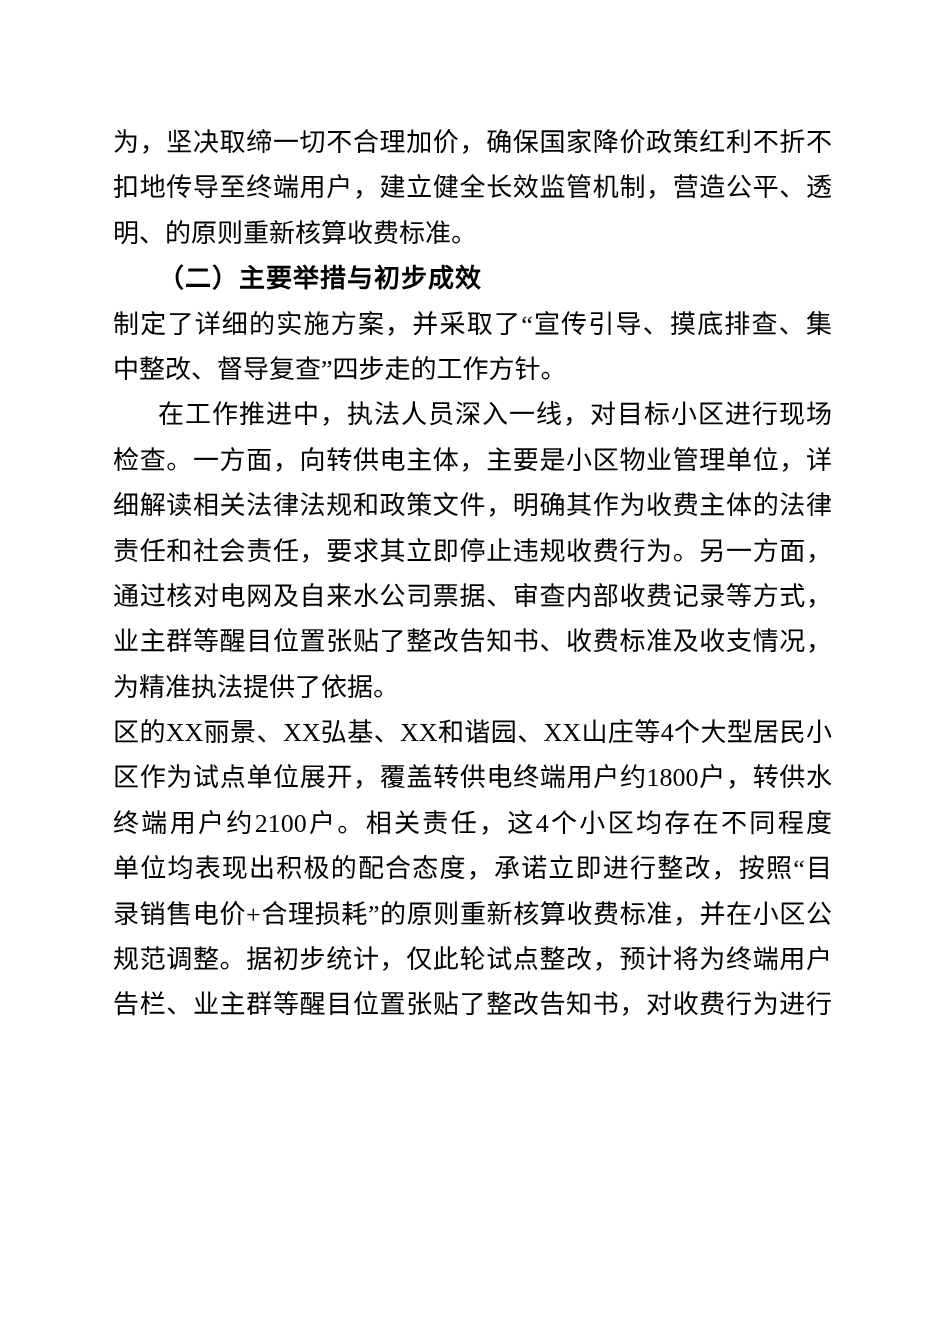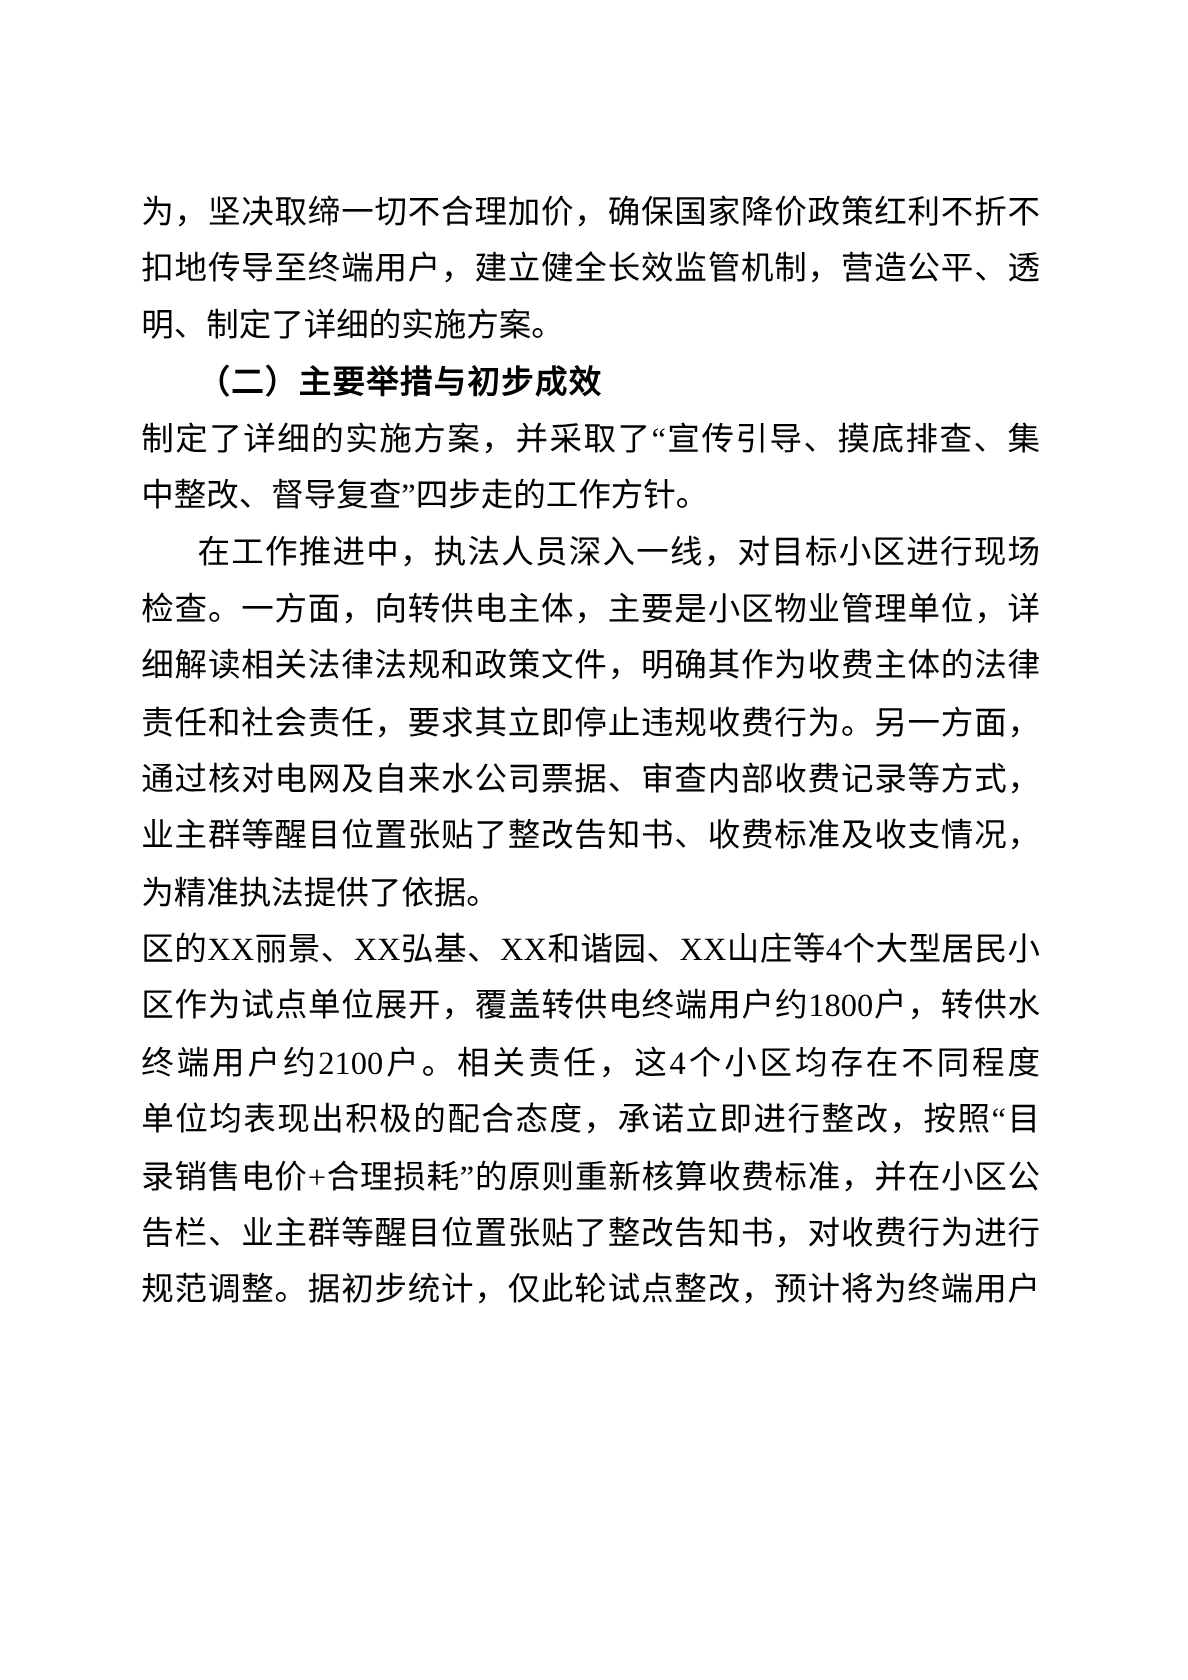--- a/index.html
+++ b/index.html
@@ -12,21 +12,21 @@
     width: 950px;
     height: 1344px;
     background: #ffffff;
     overflow: hidden;
     font-family: "Liberation Serif", "DejaVu Serif", serif;
     color: #000000;
   }
   .content {
     position: absolute;
     left: 113px;
-    top: 147px;
+    top: 120px;
     width: 719px;
   }
   .line {
     height: 45.4px;
     line-height: 45.4px;
     font-size: 26px;
     color: #000000;
     white-space: normal;
     overflow: visible;
   }
@@ -46,32 +46,32 @@
     letter-spacing: 1px;
   }
 </style>
 </head>
 <body>
 
 <div class="page">
   <div class="content">
       <div class="line fill">为，坚决取缔一切不合理加价，确保国家降价政策红利不折不</div>
       <div class="line fill">扣地传导至终端用户，建立健全长效监管机制，营造公平、透</div>
-      <div class="line">明、制定了详细的实施方案。</div>
+      <div class="line">明、的原则重新核算收费标准。</div>
       <div class="line heading indent">（二）主要举措与初步成效</div>
       <div class="line fill">制定了详细的实施方案，并采取了“宣传引导、摸底排查、集</div>
       <div class="line">中整改、督导复查”四步走的工作方针。</div>
       <div class="line indent fill">在工作推进中，执法人员深入一线，对目标小区进行现场</div>
       <div class="line fill">检查。一方面，向转供电主体，主要是小区物业管理单位，详</div>
       <div class="line fill">细解读相关法律法规和政策文件，明确其作为收费主体的法律</div>
       <div class="line fill">责任和社会责任，要求其立即停止违规收费行为。另一方面，</div>
       <div class="line fill">通过核对电网及自来水公司票据、审查内部收费记录等方式，</div>
       <div class="line fill">业主群等醒目位置张贴了整改告知书、收费标准及收支情况，</div>
       <div class="line">为精准执法提供了依据。</div>
       <div class="line fill">区的XX丽景、XX弘基、XX和谐园、XX山庄等4个大型居民小</div>
       <div class="line fill">区作为试点单位展开，覆盖转供电终端用户约1800户，转供水</div>
       <div class="line fill">终端用户约2100户。相关责任，这4个小区均存在不同程度</div>
       <div class="line fill">单位均表现出积极的配合态度，承诺立即进行整改，按照“目</div>
       <div class="line fill">录销售电价+合理损耗”的原则重新核算收费标准，并在小区公</div>
+      <div class="line fill">规范调整。据初步统计，仅此轮试点整改，预计将为终端用户</div>
       <div class="line fill">告栏、业主群等醒目位置张贴了整改告知书，对收费行为进行</div>
-      <div class="line fill">规范调整。据初步统计，仅此轮试点整改，预计将为终端用户</div>
     </div>
 </div>
 
 </body></html>

